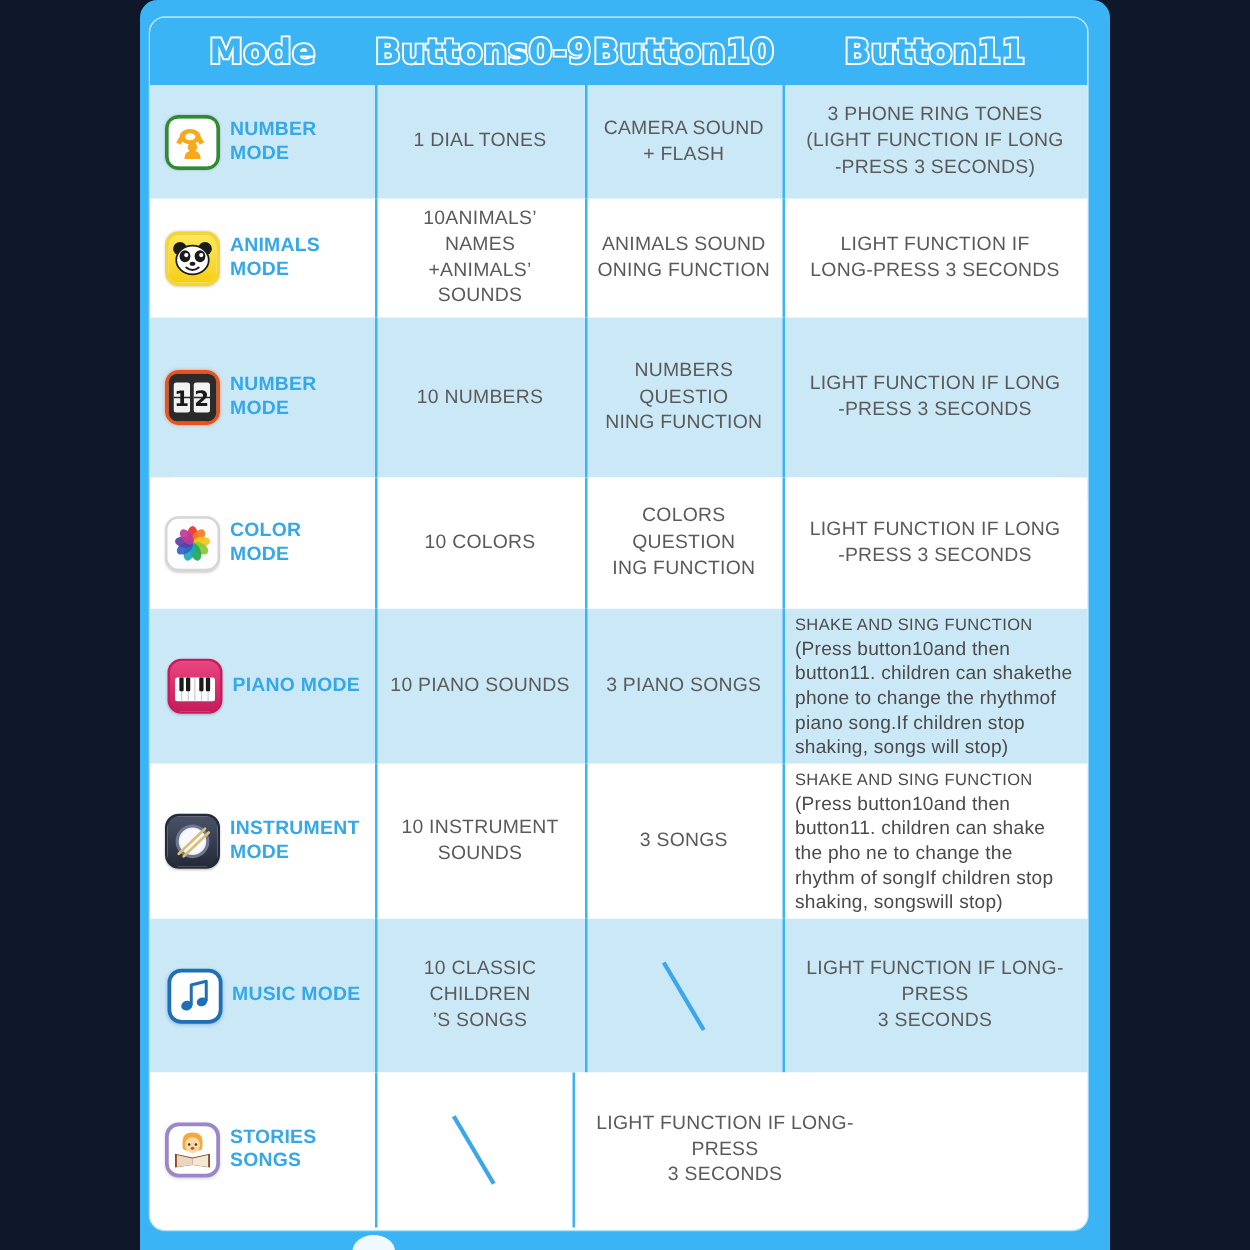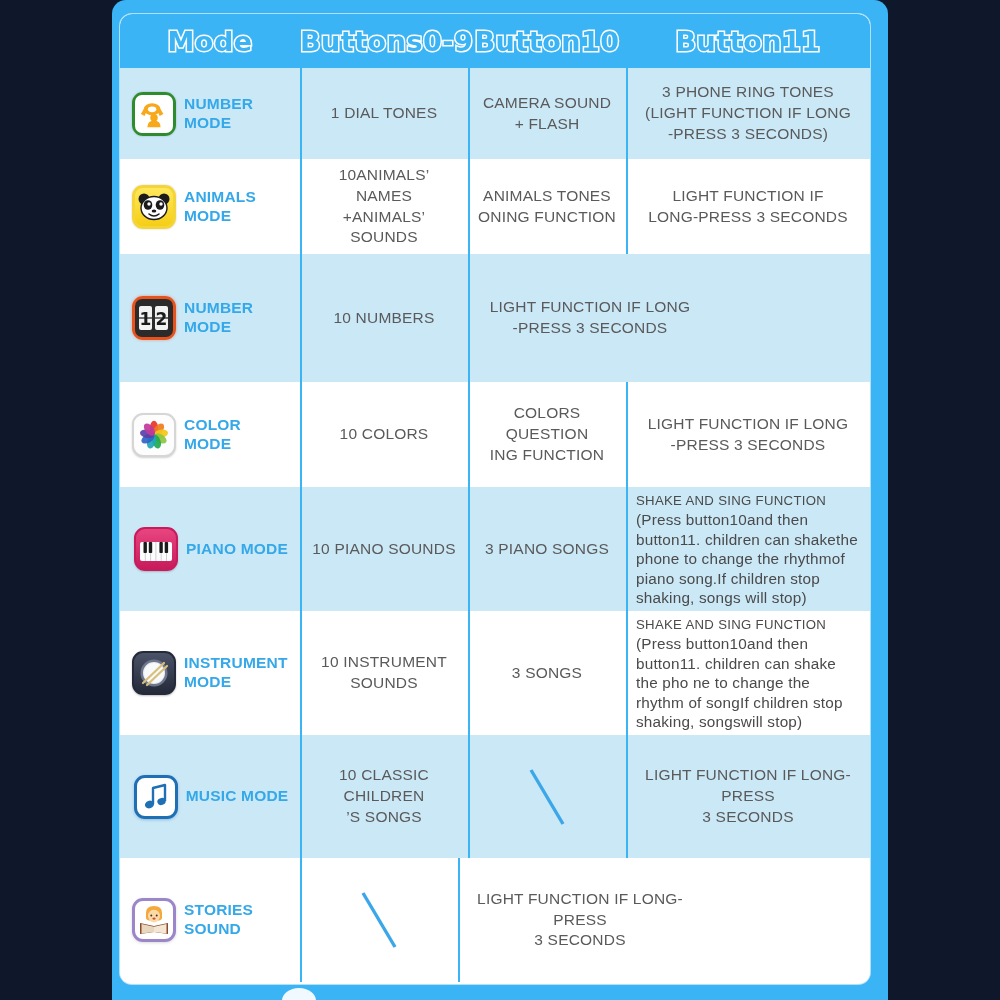--- a/index.html
+++ b/index.html
@@ -298,21 +298,21 @@
             <span class="mode-label">ANIMALS MODE</span>
           </div>
           <div class="td c2 center">
             <span class="cell-text">
               <span style="display:block">10ANIMALS’ NAMES</span>
               <span style="display:block">+ANIMALS’ SOUNDS</span>
             </span>
           </div>
           <div class="td c3 center">
             <span class="cell-text">
-              <span style="display:block">ANIMALS TONES</span>
+              <span style="display:block">ANIMALS SOUND</span>
               <span style="display:block">ONING FUNCTION</span>
             </span>
           </div>
           <div class="td c4 center">
             <span class="cell-text">
               <span style="display:block">LIGHT FUNCTION IF</span>
               <span style="display:block">LONG-PRESS 3 SECONDS</span>
             </span>
           </div>
         </div>
@@ -328,20 +328,26 @@
                   <text x="8.5" y="22" font-family="DejaVu Sans, sans-serif" font-size="17" font-weight="bold" fill="#1A1A1A" text-anchor="middle">1</text>
                   <text x="24.5" y="22" font-family="DejaVu Sans, sans-serif" font-size="17" font-weight="bold" fill="#1A1A1A" text-anchor="middle">2</text>
                 </svg>
               </div>
             </div>
             <span class="mode-label">NUMBER MODE</span>
           </div>
           <div class="td c2 center">
             <span class="cell-text">
               <span style="display:block">10 NUMBERS</span>
+            </span>
+          </div>
+          <div class="td c3 center">
+            <span class="cell-text">
+              <span style="display:block">NUMBERS QUESTIO</span>
+              <span style="display:block">NING FUNCTION</span>
             </span>
           </div>
           <div class="td c4 center">
             <span class="cell-text">
               <span style="display:block">LIGHT FUNCTION IF LONG</span>
               <span style="display:block">-PRESS 3 SECONDS</span>
             </span>
           </div>
         </div>
         <div class="trow" style="height: 105px; border-radius: 19px;">
@@ -484,21 +490,21 @@
                 <ellipse cx="17" cy="12" rx="6" ry="6.5" fill="#FBD9A8"></ellipse>
                 <path d="M11 8 Q17 3 23 8 Q23 5 17 4 Q11 5 11 8 Z" fill="#F5A93C"></path>
                 <circle cx="14.3" cy="11.5" r="1" fill="#4A3420"></circle>
                 <circle cx="19.7" cy="11.5" r="1" fill="#4A3420"></circle>
                 <ellipse cx="17" cy="14.6" rx="1.5" ry="1.2" fill="#C9552F"></ellipse>
                 <path d="M3 19 L17 22 L31 19 L31 30 L17 28 L3 30 Z" fill="#8A4A2B"></path>
                 <path d="M4.5 20 L17 22.7 L17 28 L4.5 29.5 Z" fill="#E8D7BE"></path>
                 <path d="M29.5 20 L17 22.7 L17 28 L29.5 29.5 Z" fill="#F3E6D3"></path>
               </svg>
             </div>
-            <span class="mode-label">STORIES SOUND</span>
+            <span class="mode-label">STORIES SONGS</span>
           </div>
           <div class="td c3 center" style="justify-content: center;">
             <span class="slash-cell">
               <svg class="slash" viewBox="0 0 44 66">
                 <line x1="6" y1="6" x2="38" y2="60"></line>
               </svg>
             </span>
           </div>
           <div class="td c4 center">
             <span class="cell-text">

